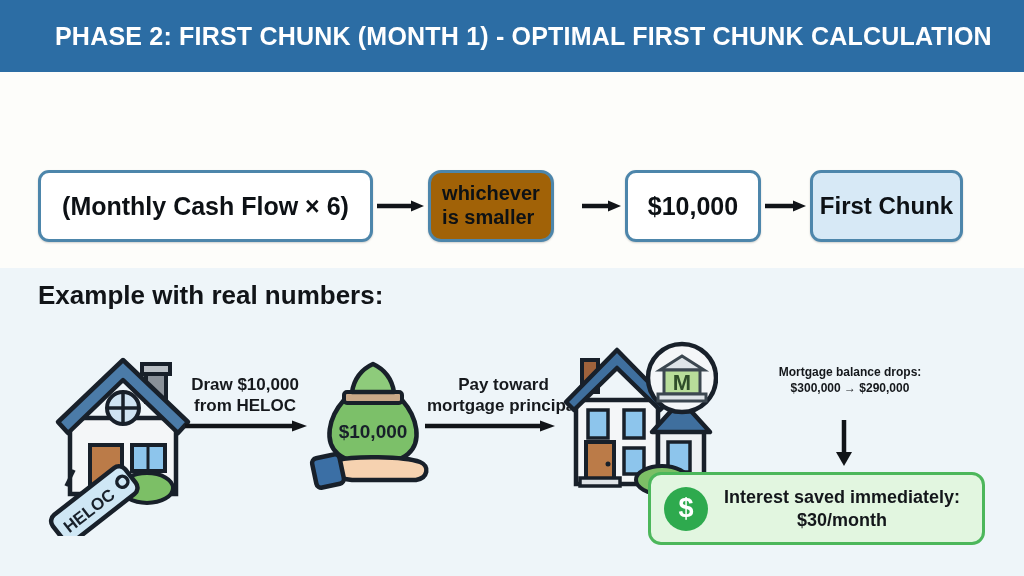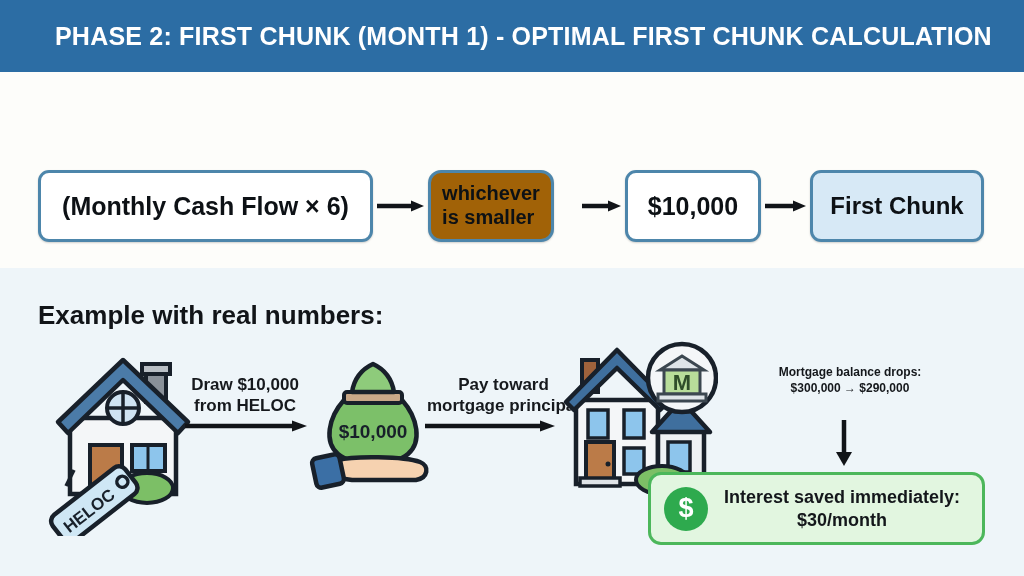--- a/index.html
+++ b/index.html
@@ -67,41 +67,41 @@
     left: 428px; width: 126px;
     background: #a16207;
     font-size: 20px; line-height: 1.18; border-radius: 13px;
   }
   #box-amount {
     left: 625px; width: 136px;
     background: #ffffff;
     font-size: 25px;
   }
   #box-firstchunk {
-    left: 810px; width: 174px;
+    left: 810px; width: 153px;
     background: #d7e9f6;
     font-size: 24px;
   }
 
   .arrow-h {
     position: absolute; top: 30px;
     height: 12px;
     display: block;
   }
   #arr1 { left: 377px; width: 47px; }
   #arr2 { left: 582px; width: 39px; }
   #arr3 { left: 765px; width: 41px; }
 
   
   .example-section {
     position: absolute; left: 0; top: 268px;
     width: 1024px; height: 308px;
     background: #eef5f9;
   }
-  #example-heading { left: 38px; top: 32px; text-align: center; }
+  #example-heading { left: 38px; top: 12px; text-align: center; }
 
   .stage-note {
     position: absolute;
     font-size: 17px; font-weight: bold; color: #16191d;
     text-align: center; line-height: 1.22;
     white-space: nowrap;
   }
   #note-draw { left: 180px; top: 107px; width: 130px; }
   #note-pay  { left: 421px; top: 107px; width: 165px; }
 

